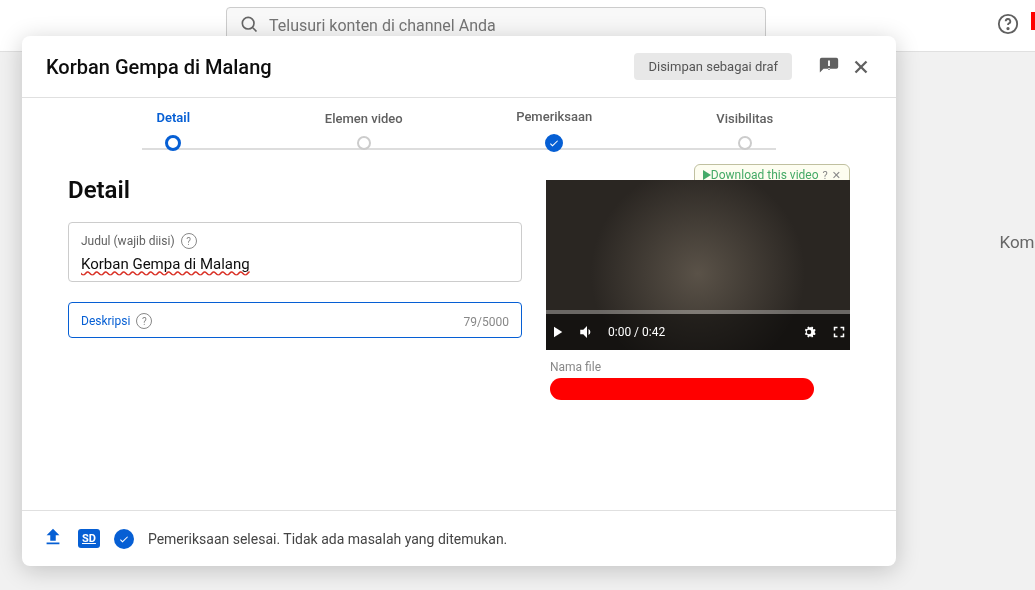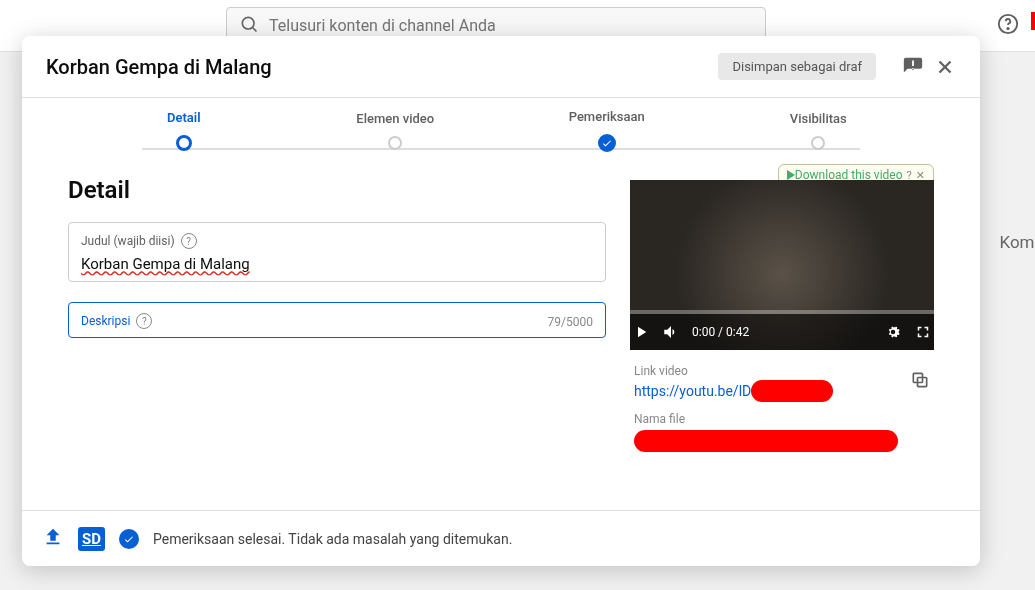--- a/index.html
+++ b/index.html
@@ -55,21 +55,21 @@
   right: 0;
   top: 12px;
   width: 4px;
   height: 18px;
   background: #ff0000;
 }
 .modal {
   position: absolute;
   left: 22px;
   top: 36px;
-  width: 958px;
+  width: 874px;
   height: 530px;
   background: #fff;
   border-radius: 8px;
   box-shadow: 0 4px 24px rgba(0,0,0,0.2);
   display: flex;
   flex-direction: column;
 }
 .modal-header {
   height: 62px;
   padding: 0 24px;
@@ -355,21 +355,21 @@
   align-items: center;
   padding: 0 20px;
   gap: 14px;
 }
 .footer-icon {
   color: #065fd4;
 }
 .footer-hd {
   background: #065fd4;
   color: #fff;
-  font-size: 15px;
+  font-size: 11px;
   font-weight: 700;
   padding: 3px 4px;
   border-radius: 3px;
   text-decoration: underline;
 }
 .check-circle-blue {
   width: 20px;
   height: 20px;
   background: #065fd4;
   border-radius: 50%;
@@ -521,33 +521,20 @@
               </svg>
           </span>
           <span class="vp-icon">
             <svg width="18" height="18" viewBox="0 0 24 24" fill="currentColor">
                 <path d="M7 14H5v5h5v-2H7v-3zm-2-4h2V7h3V5H5v5zm12 7h-3v2h5v-5h-2v3zM14 5v2h3v3h2V5h-5z"></path>
               </svg>
           </span>
         </div>
       </div>
 
-      <div class="meta-block">
-        <div class="meta-label">Link video</div>
-        <div class="meta-link">
-          <span>https://youtu.be/lD</span>
-            <span class="redact-pill"></span>
-        </div>
-        <span class="copy-icon">
-          <svg width="20" height="20" viewBox="0 0 24 24" fill="none" stroke="currentColor" stroke-width="2">
-              <rect x="9" y="9" width="11" height="11" rx="1"></rect>
-              <rect x="4" y="4" width="11" height="11" rx="1"></rect>
-            </svg>
-        </span>
-      </div>
 
       <div class="meta-block" style="padding-top:10px;">
         <div class="meta-label">Nama file</div>
         <span class="redact-pill long"></span>
       </div>
     </div>
   </div>
 
   <div class="modal-footer">
     <span class="footer-icon">

